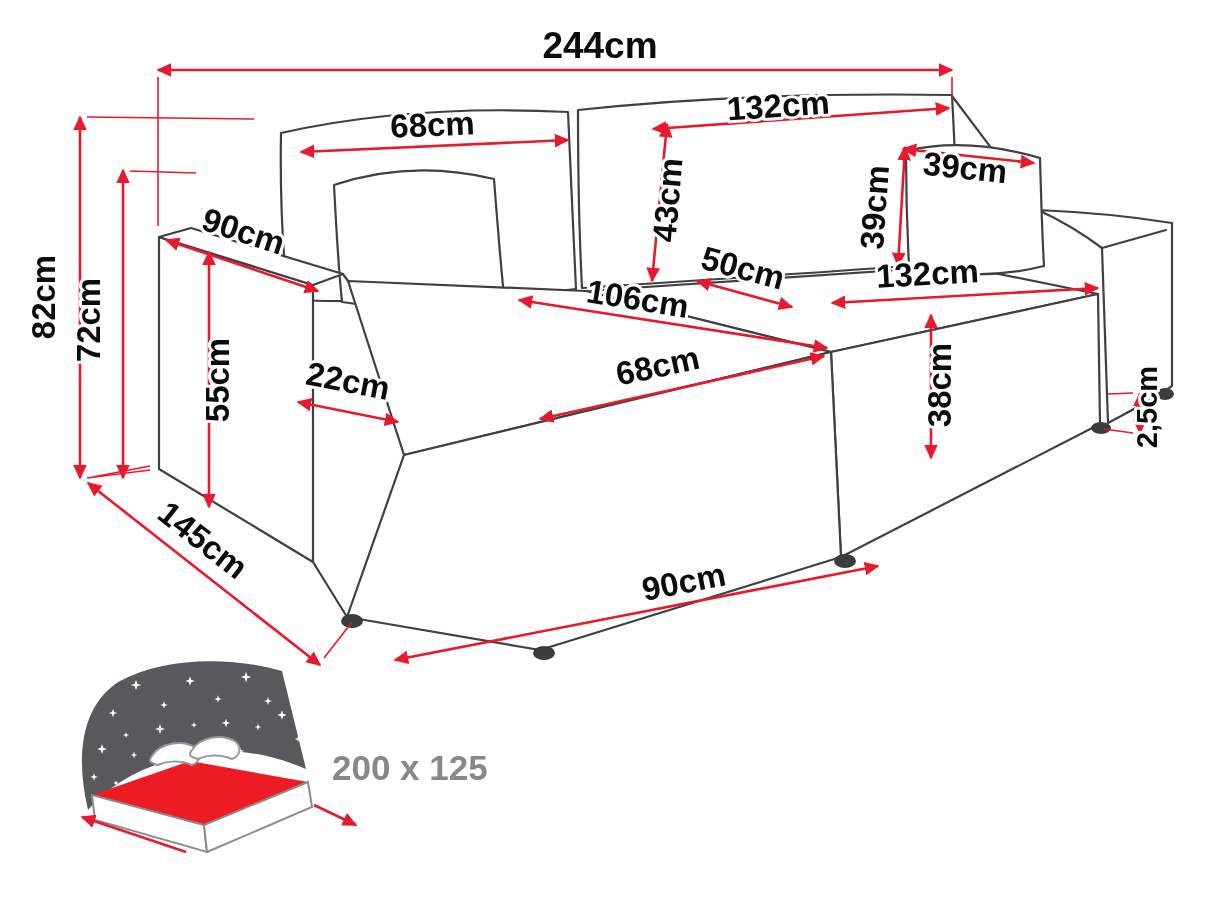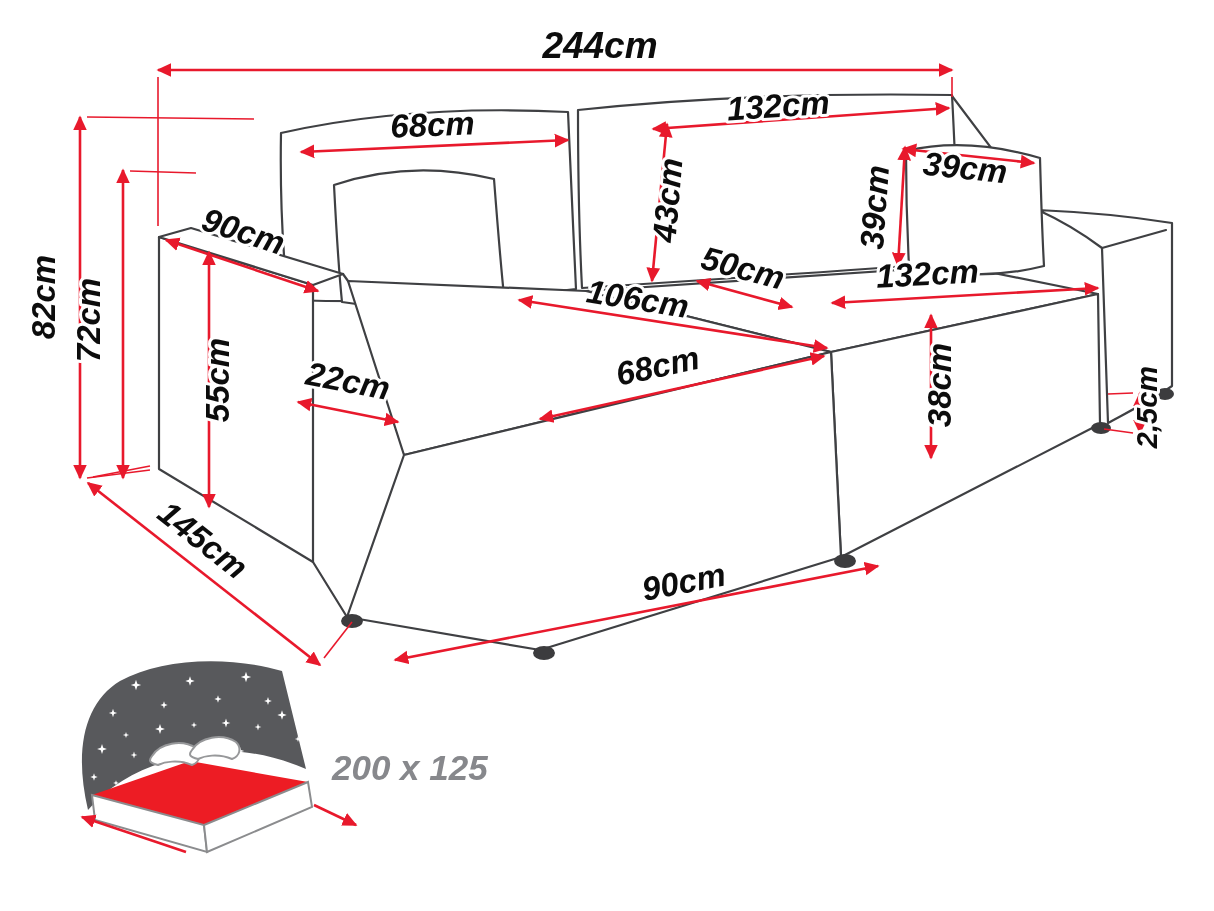--- a/index.html
+++ b/index.html
@@ -1,16 +1,16 @@
 <!DOCTYPE html>
 <html><head>
 <meta charset="utf-8">
 <style>
   html,body{margin:0;padding:0;background:#ffffff;}
-  .stage{position:relative;width:1214px;height:911px;background:#ffffff;overflow:hidden;font-style:italic;}
+  .stage{position:relative;width:1214px;height:911px;background:#ffffff;overflow:hidden;}
   svg{display:block;}
   .dim-line{stroke:#e8192c;stroke-width:2.6;fill:none;}
   .ext-line{stroke:#e8192c;stroke-width:1.6;fill:none;}
   .sofa{stroke:#3f4043;stroke-width:2.2;fill:#ffffff;stroke-linejoin:round;stroke-linecap:round;}
   .sofa-line{stroke:#3f4043;stroke-width:2.2;fill:none;stroke-linecap:round;}
   .leg{fill:#3c3c3e;}
   text.dim{font-family:"Liberation Sans",sans-serif;font-weight:700;font-size:33px;fill:#0c0c0c;
            text-anchor:middle;paint-order:stroke;stroke:#ffffff;stroke-width:6px;stroke-linejoin:round;}
   text.big{font-size:37px;}
   text.small{font-size:29px;}

